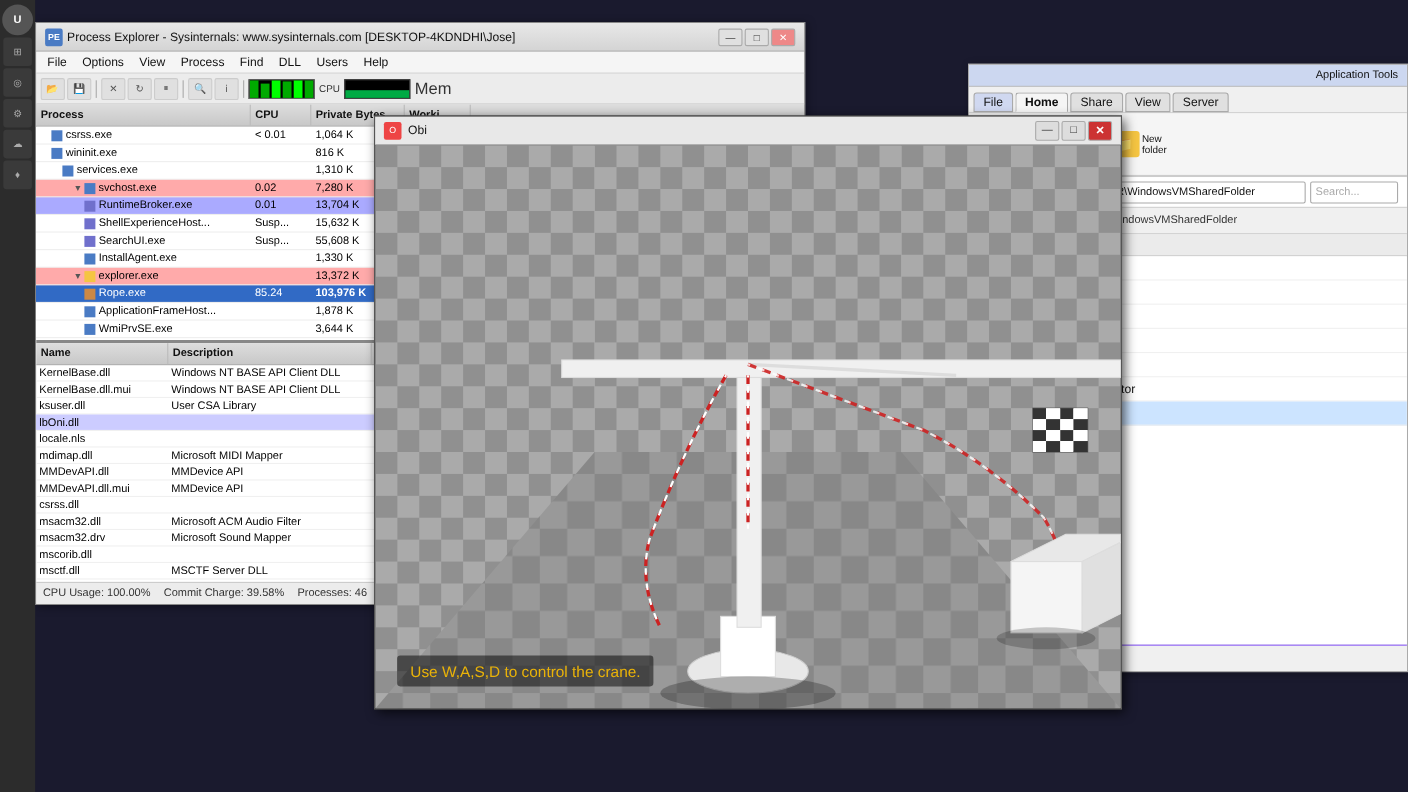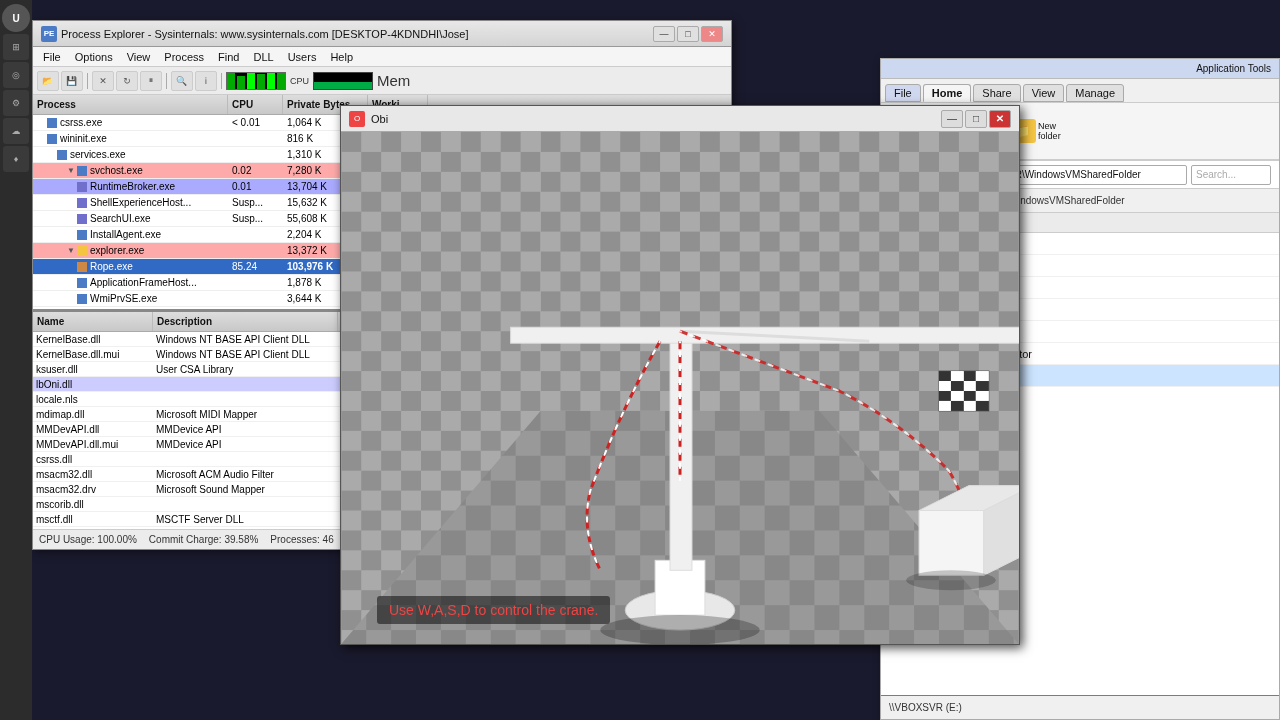--- a/index.html
+++ b/index.html
@@ -277,32 +277,31 @@
     
     .scene-svg {
       width: 100%; height: 100%;
     }
 
     
     .game-instruction {
       position: absolute;
       bottom: 20px; left: 20px;
       background: rgba(0,0,0,0.5);
-      color: #ef4444;
+      color: #eab308;
       padding: 6px 12px;
       font-size: 14px;
       border-radius: 3px;
-      margin-left: 16px;
     }
 
     
     .file-explorer {
       position: absolute;
       right: 0; top: 58px;
-      width: 400px; height: 662px;
+      width: 400px; height: 553px;
       background: #f5f5f5;
       border: 1px solid #aaa;
       box-shadow: 2px 2px 8px rgba(0,0,0,0.4);
       z-index: 4;
       display: flex; flex-direction: column;
     }
     .ribbon-tabs {
       height: 26px;
       display: flex; align-items: flex-end; padding: 0 6px;
       gap: 0;
@@ -542,21 +541,21 @@
         <div class="proc-cell cpu-col">Susp...</div>
         <div class="proc-cell private-col">55,608 K</div>
         <div class="proc-cell working-col">98</div>
       </div>
 
       <div class="proc-row">
         <div class="proc-cell process-name indent4">
           <span style="background:#4a7bc4;width:10px;height:10px;display:inline-block;margin-right:3px;"></span>InstallAgent.exe
         </div>
         <div class="proc-cell cpu-col"></div>
-        <div class="proc-cell private-col">2,204 K</div>
+        <div class="proc-cell private-col">1,330 K</div>
         <div class="proc-cell working-col">12</div>
       </div>
 
       <div class="proc-row highlighted">
         <div class="proc-cell process-name indent3">
           <span class="tree-arrow">▼</span>
           <span style="background:#f5c542;width:10px;height:10px;display:inline-block;margin-right:3px;"></span>explorer.exe
         </div>
         <div class="proc-cell cpu-col"></div>
         <div class="proc-cell private-col">13,372 K</div>
@@ -793,21 +792,21 @@
 
   <div style="height:20px; background:#ccd7f0; display:flex; align-items:center; justify-content:flex-end; padding:0 8px; font-size:10px; color:#111; border-bottom:1px solid #bbb;">
     <span>Application Tools</span>
   </div>
 
   <div class="ribbon-tabs" style="background:#f0f0f0; border-bottom:1px solid #ccc; height:24px; display:flex; align-items:flex-end; padding:0 4px; gap:2px;">
     <div class="ribbon-tab" style="background:#d0d8f0; border:1px solid #aaa; padding:2px 8px; font-size:11px; border-radius:3px 3px 0 0;">File</div>
     <div class="ribbon-tab active-tab" style="background:#f5f5f5; border:1px solid #aaa; border-bottom:1px solid #f5f5f5; padding:2px 8px; font-size:11px; border-radius:3px 3px 0 0;">Home</div>
     <div class="ribbon-tab" style="padding:2px 8px; font-size:11px; border-radius:3px 3px 0 0; border:1px solid #aaa;">Share</div>
     <div class="ribbon-tab" style="padding:2px 8px; font-size:11px; border-radius:3px 3px 0 0; border:1px solid #aaa;">View</div>
-    <div class="ribbon-tab" style="padding:2px 8px; font-size:11px; border-radius:3px 3px 0 0; border:1px solid #aaa;">Manage</div>
+    <div class="ribbon-tab" style="padding:2px 8px; font-size:11px; border-radius:3px 3px 0 0; border:1px solid #aaa;">Server</div>
   </div>
 
   <div style="height:58px; background:#f5f5f5; border-bottom:2px solid #ccc; display:flex; align-items:center; padding:4px 8px; gap:4px;">
     <div style="display:flex; flex-direction:column; align-items:center; cursor:pointer; min-width:40px; border-right:1px solid #ddd; padding-right:8px;">
       <div style="width:28px;height:24px;background:#4a90d9;border-radius:3px;display:flex;align-items:center;justify-content:center;color:white;font-size:14px;">📌</div>
       <span style="font-size:9px;color:#111;text-align:center;">Pin to Quick<br>access</span>
     </div>
     <div style="display:flex; flex-direction:column; gap:2px; border-right:1px solid #ddd; padding-right:8px;">
       <div style="display:flex;align-items:center;gap:3px;cursor:pointer;">
         <div style="width:16px;height:14px;background:#aaa;border-radius:2px;font-size:8px;color:white;display:flex;align-items:center;justify-content:center;">📋</div>

